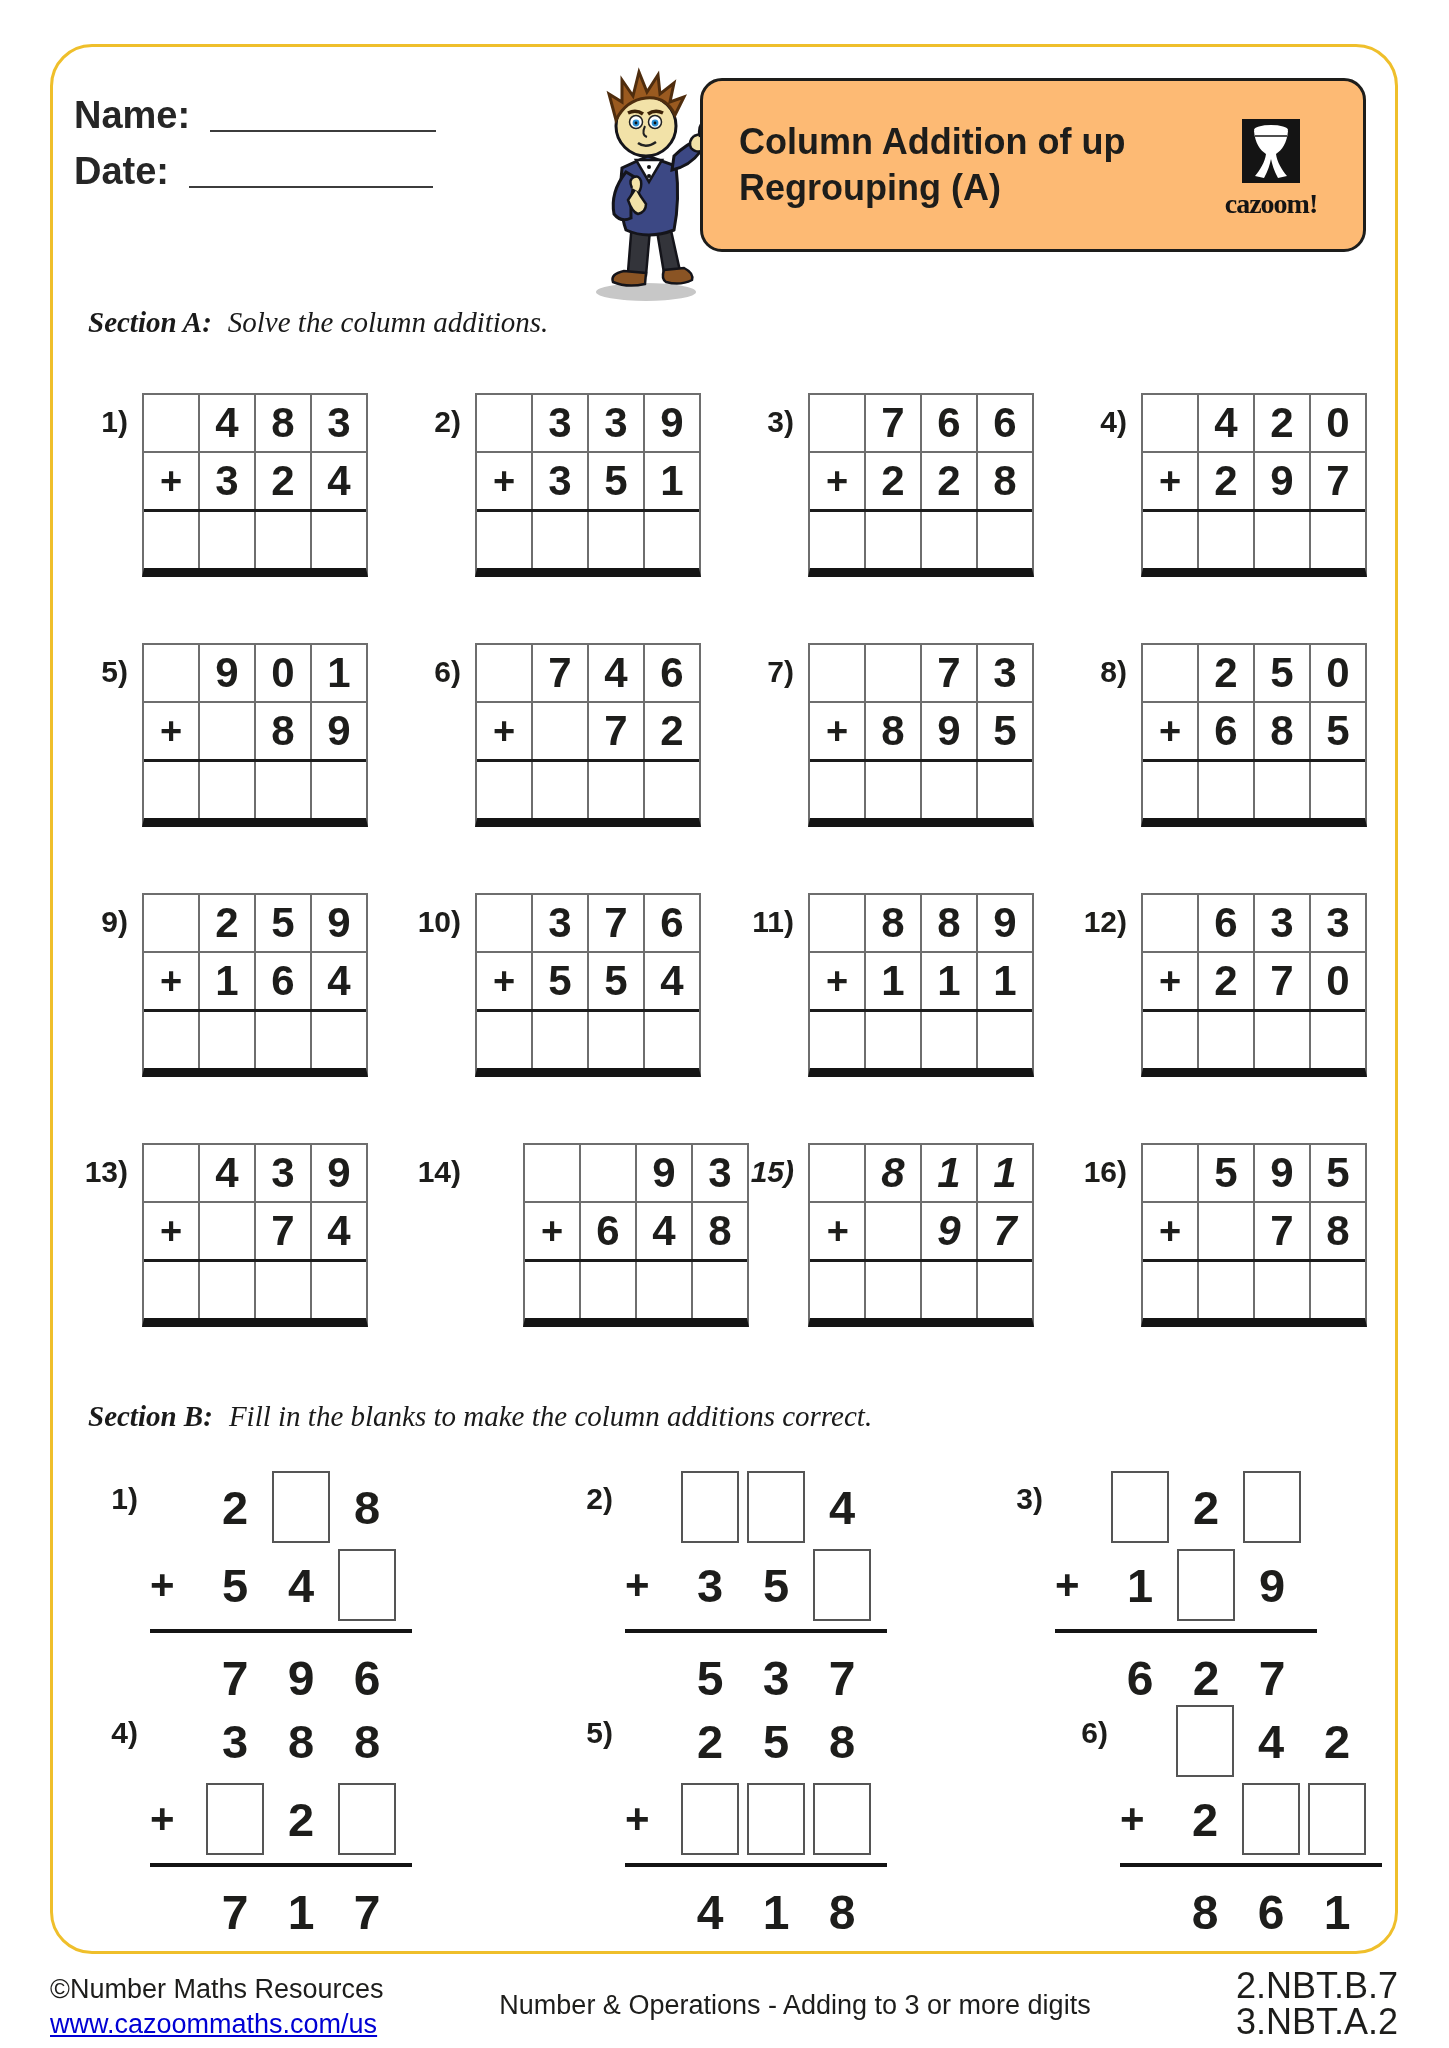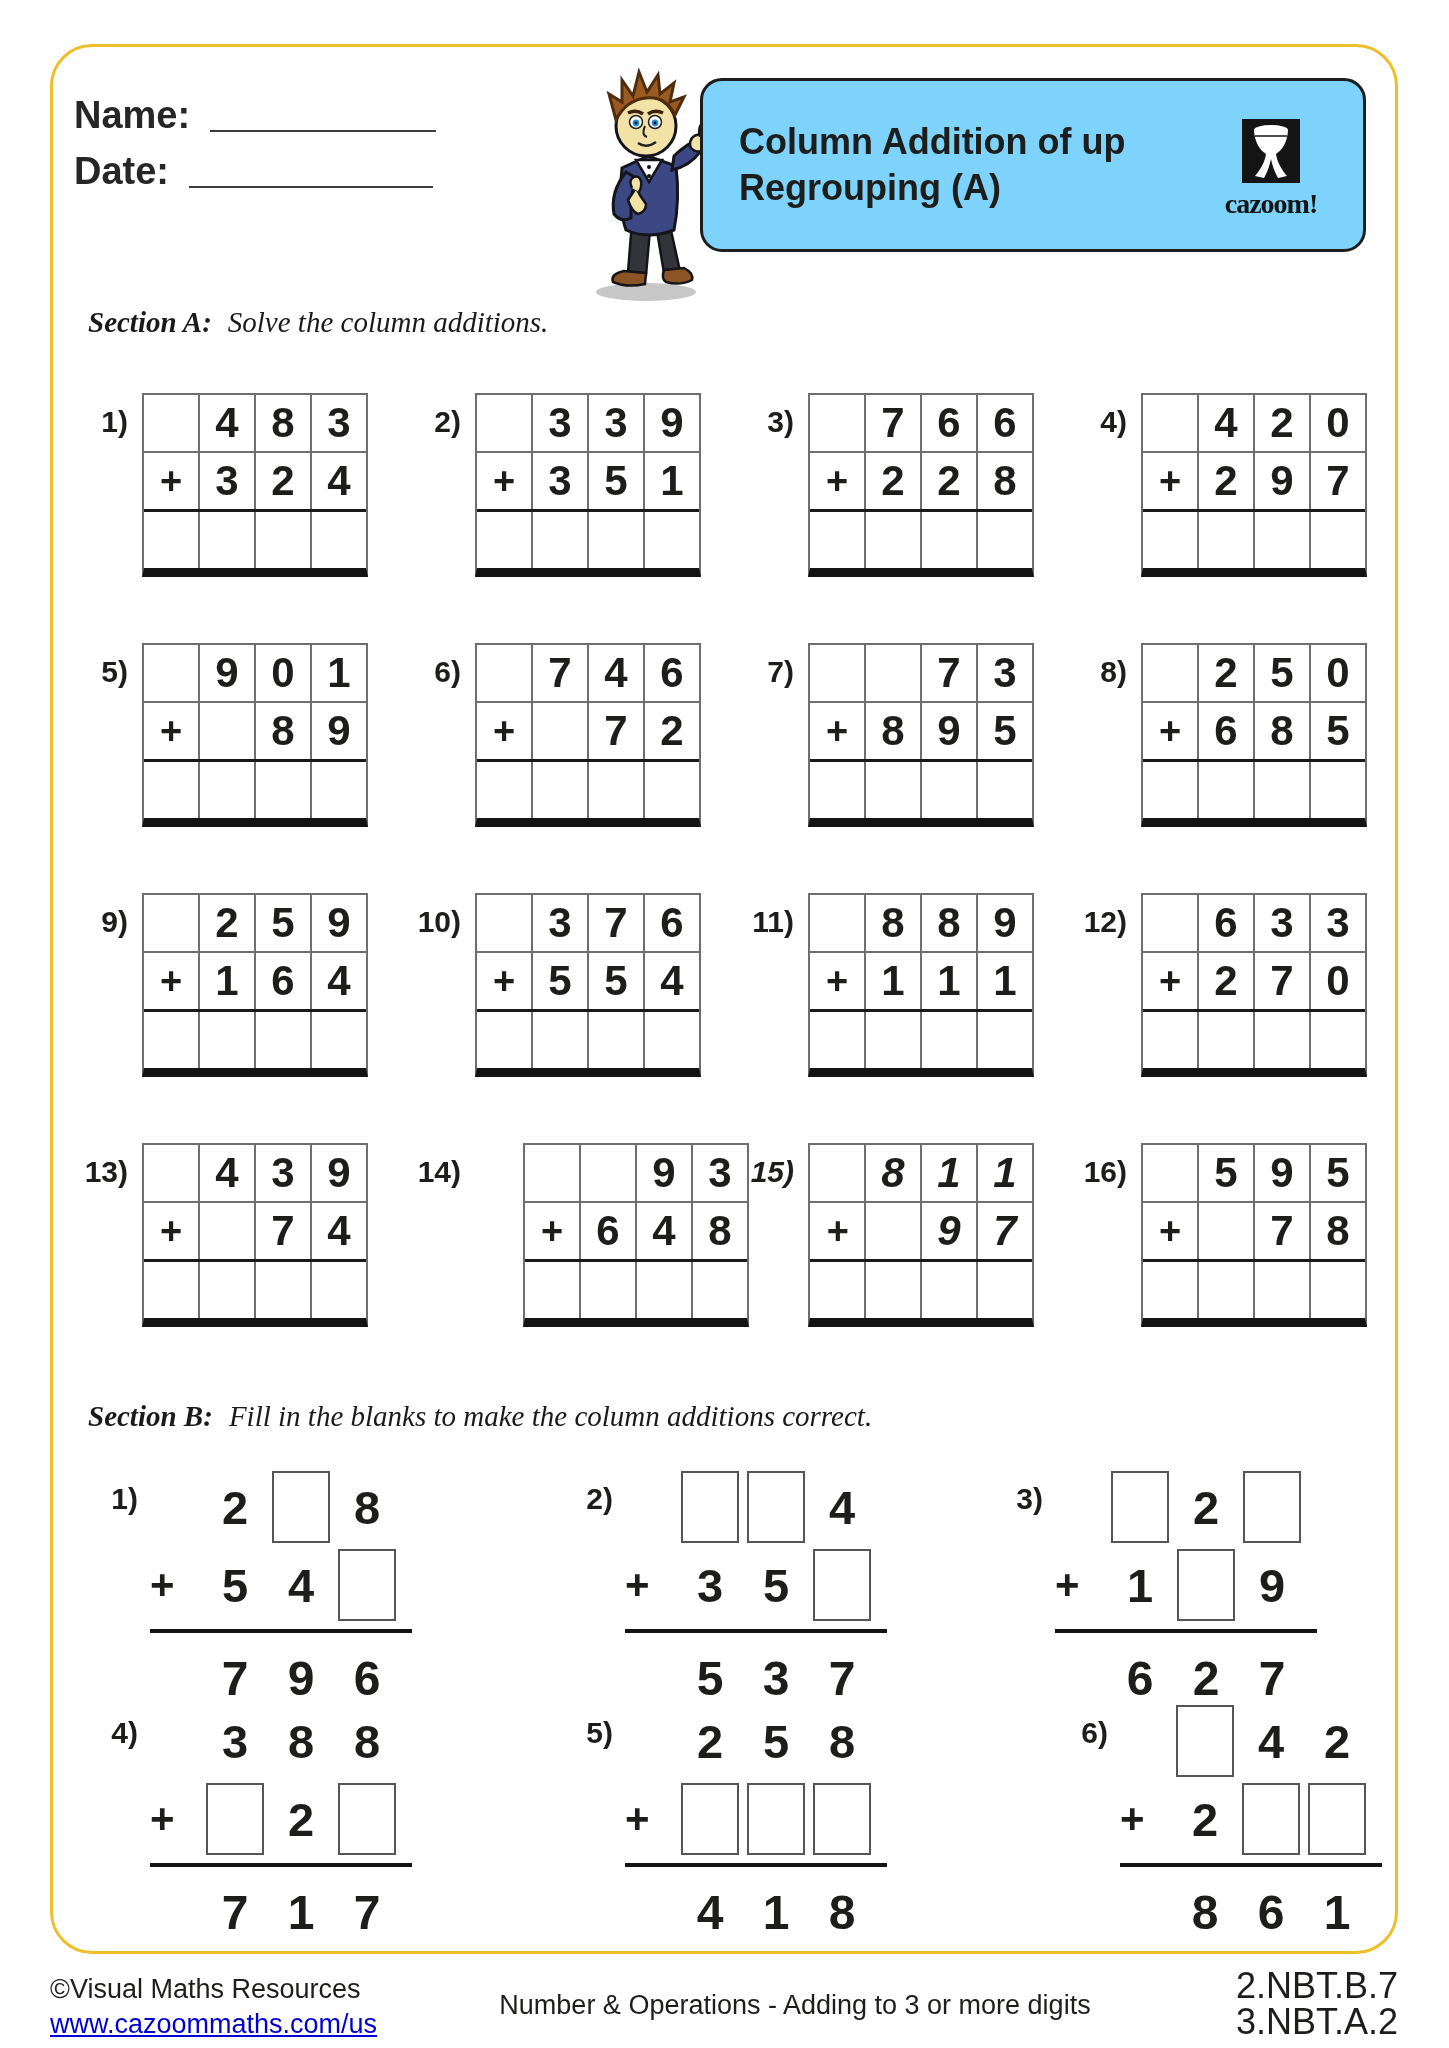--- a/index.html
+++ b/index.html
@@ -15,21 +15,21 @@
   .field-row { position:absolute; display:flex; align-items:flex-end; gap:20px; }
   .field-label { font-size:38px; font-weight:bold; color:#262626; line-height:34px; }
   .field-line { border-bottom:2.5px solid #3c3c3c; height:32px; }
   #name-row { left:74px; top:98px; }
   #date-row { left:74px; top:154px; }
   #name-row .field-line { width:226px; }
   #date-row .field-line { width:244px; }
   .mascot { position:absolute; left:588px; top:50px; }
   .title-box {
     position:absolute; left:700px; top:78px; width:666px; height:174px;
-    background:#7dd3fc; border:3px solid #1d1d1b; border-radius:22px; box-sizing:border-box;
+    background:#fdba74; border:3px solid #1d1d1b; border-radius:22px; box-sizing:border-box;
   }
   .title-text {
     position:absolute; left:36px; top:50%; transform:translateY(-50%);
     font-size:36px; font-weight:bold; line-height:46px; color:#1d1d1b; width:480px;
   }
   .logo { position:absolute; right:34px; top:38px; width:116px; text-align:center; }
   .logo-text {
     font-family:"Liberation Serif", serif; font-weight:bold; font-size:28px;
     letter-spacing:-1px; margin-top:1px; color:#141414;
   }
@@ -677,20 +677,20 @@
       <div class="bline"></div>
       <div class="bans">
         <div class="bslot dig">8</div>
         <div class="bslot dig">6</div>
         <div class="bslot dig">1</div>
       </div>
     </div>
   </div>
 
 <div class="foot-left">
-  <div>©Visual Maths Resources</div>
+  <div>©Number Maths Resources</div>
   <div class="foot-link">www.cazoommaths.com/us</div>
 </div>
 <div class="foot-center">Number &amp; Operations - Adding to 3 or more digits</div>
 <div class="foot-right">
   <div>2.NBT.B.7</div>
   <div>3.NBT.A.2</div>
 </div>
 
 </body></html>

